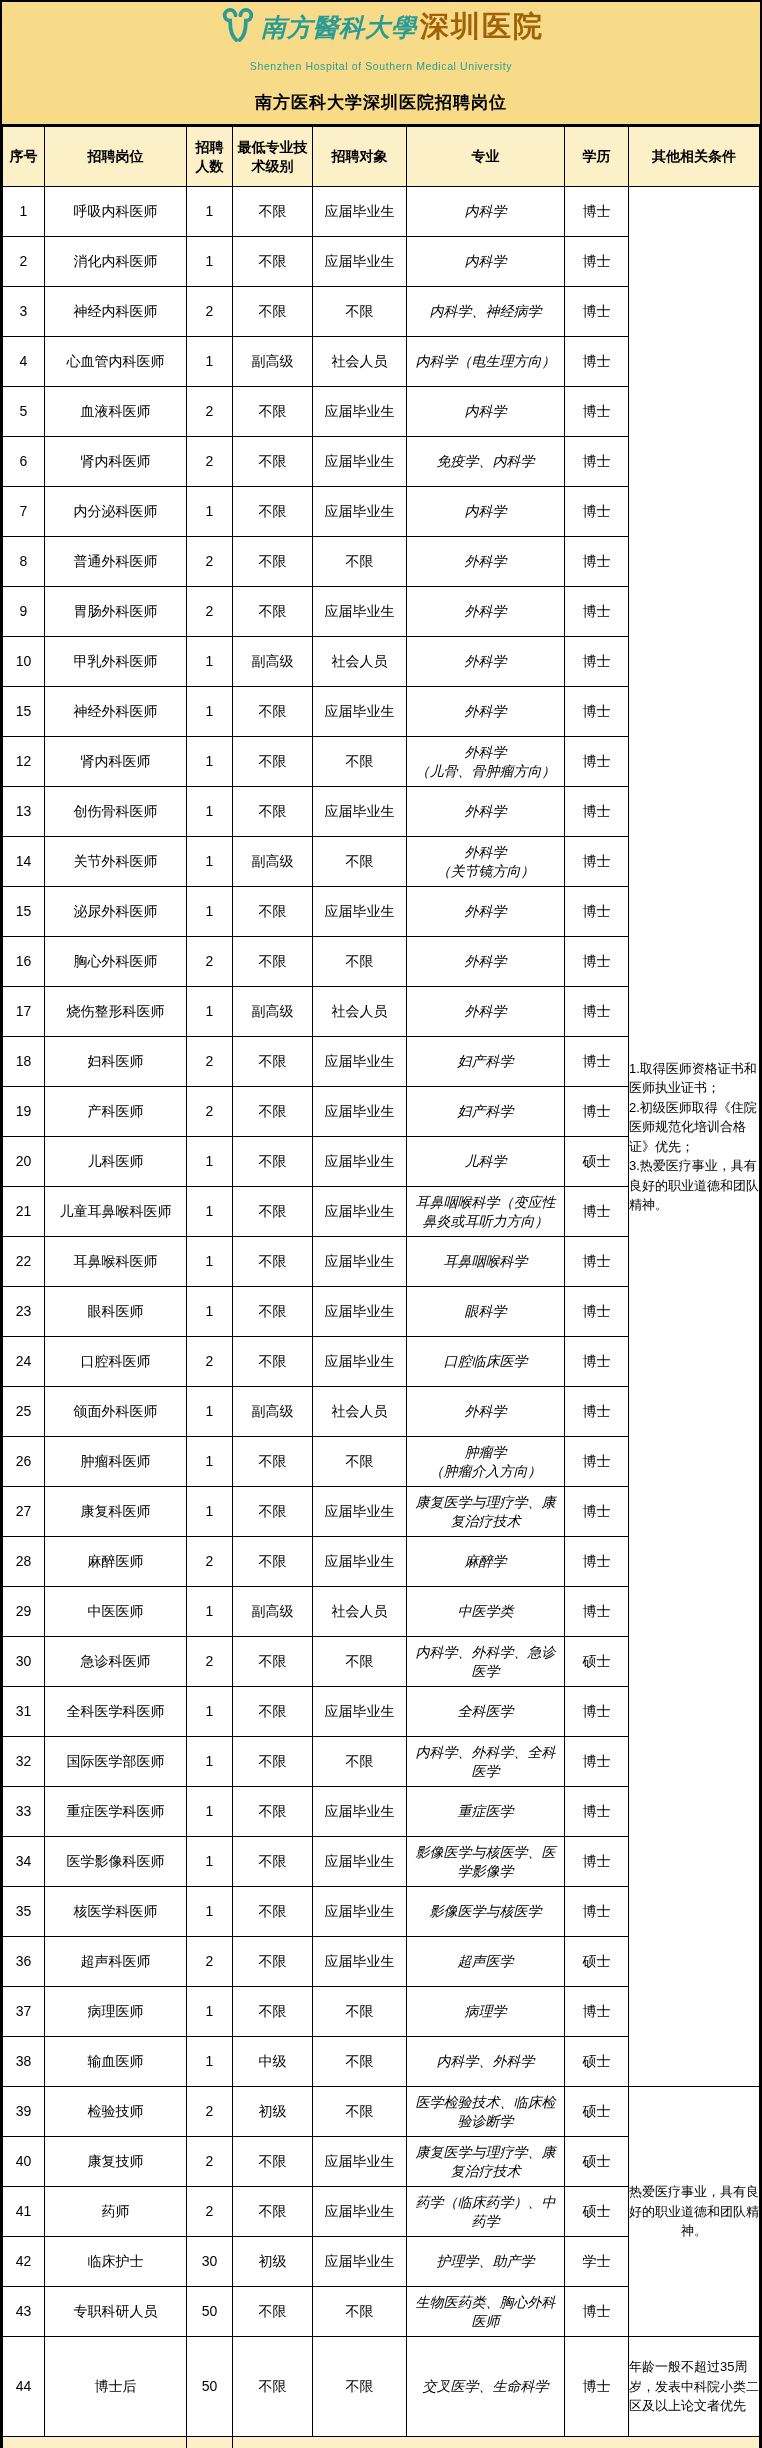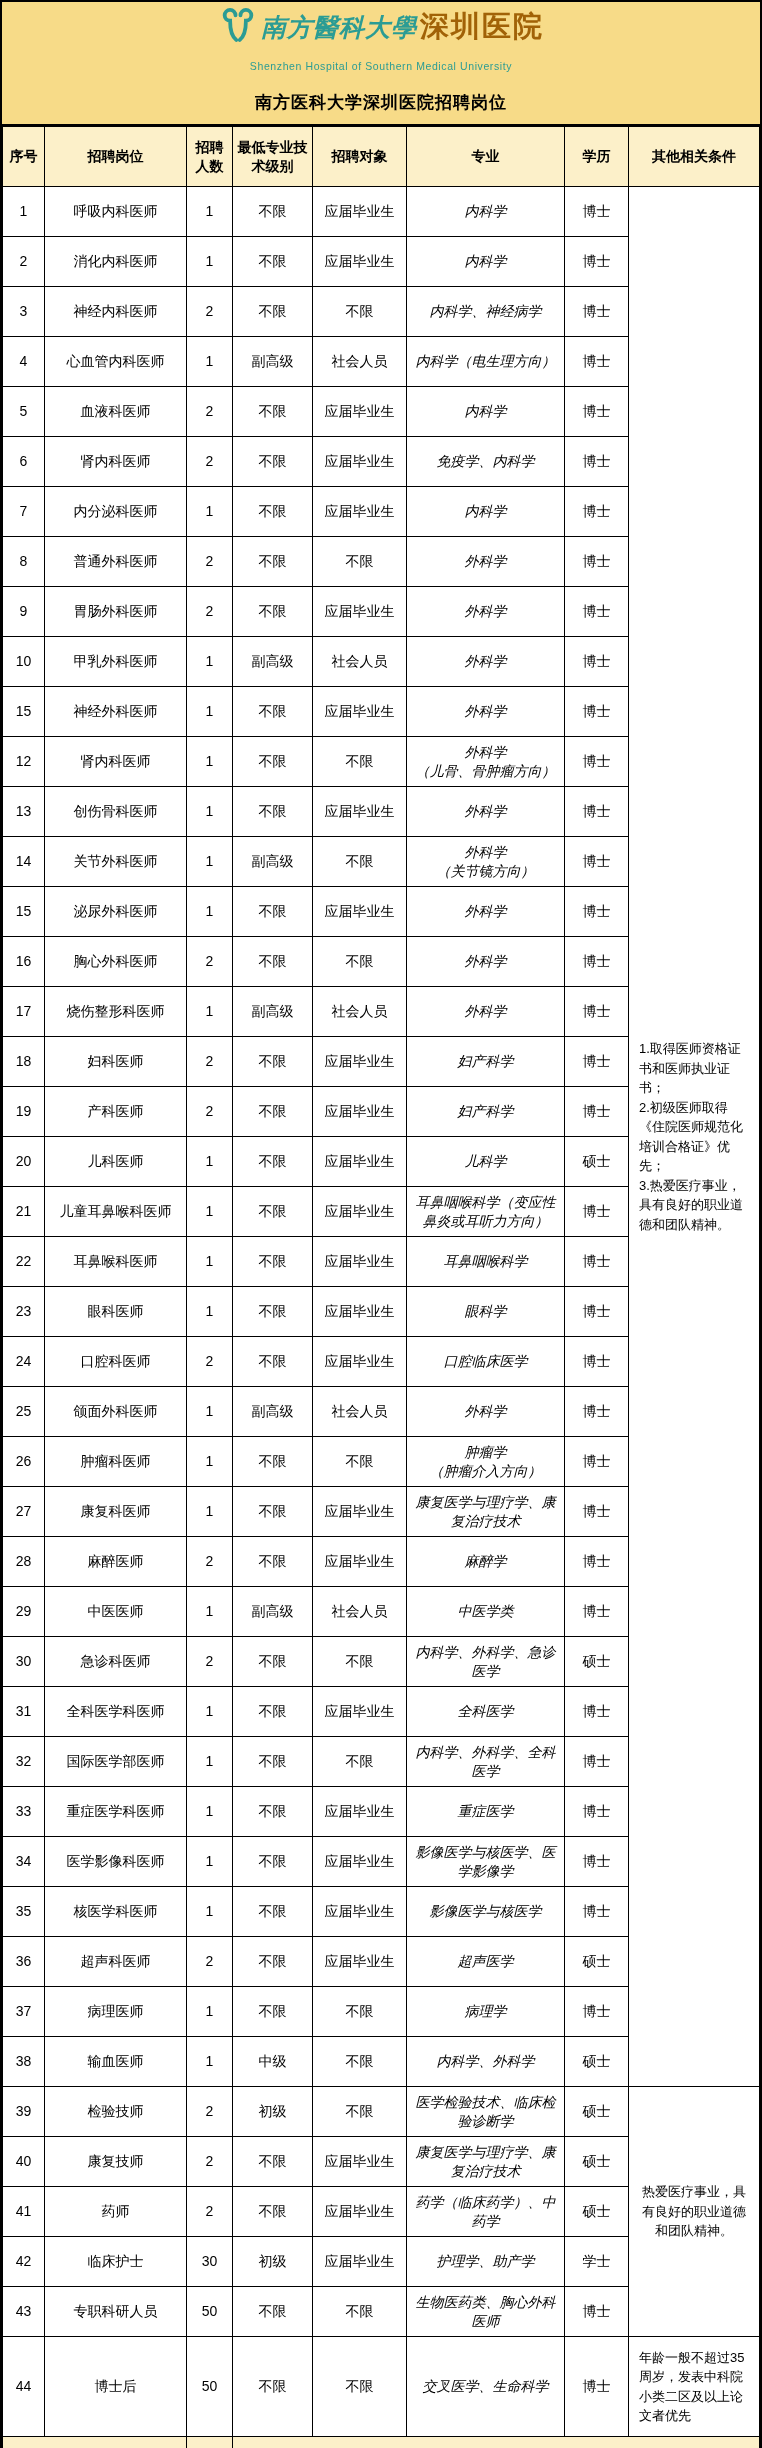--- a/index.html
+++ b/index.html
@@ -13,21 +13,21 @@
   .logo-en{color:#2b9c94;font-size:10.5px;letter-spacing:.6px;margin-top:13px;}
   .title{font-size:17px;font-weight:bold;letter-spacing:1px;margin-top:19px;}
   
   table{border-collapse:collapse;table-layout:fixed;width:100%;}
   th,td{border:1px solid #000;text-align:center;vertical-align:middle;padding:2px 3px;box-sizing:border-box;overflow:hidden;}
   thead th{background:#fcf0c9;font-weight:bold;font-size:14px;height:60px;line-height:1.35;}
   tbody td{font-size:14px;line-height:1.3;background:#fff;}
   tr.row{height:50px;}
   tr.row.tall{height:100px;}
   .pre{white-space:pre-line;font-style:italic;}
-  td.cond{font-size:13px;line-height:1.5;padding:3px 10px;white-space:pre-line;}
+  td.cond{font-size:13px;line-height:1.5;padding:3px 0;white-space:pre-line;}
   td.cond.left{text-align:left;}
   td.cond.center{text-align:center;margin-top:24px;}
   tr.total-row{height:40px;}
   tr.total-row td{background:#fcf0c9;font-weight:bold;font-size:15px;}
 </style>
 </head>
 <body>
 
 <div class="page">
 

